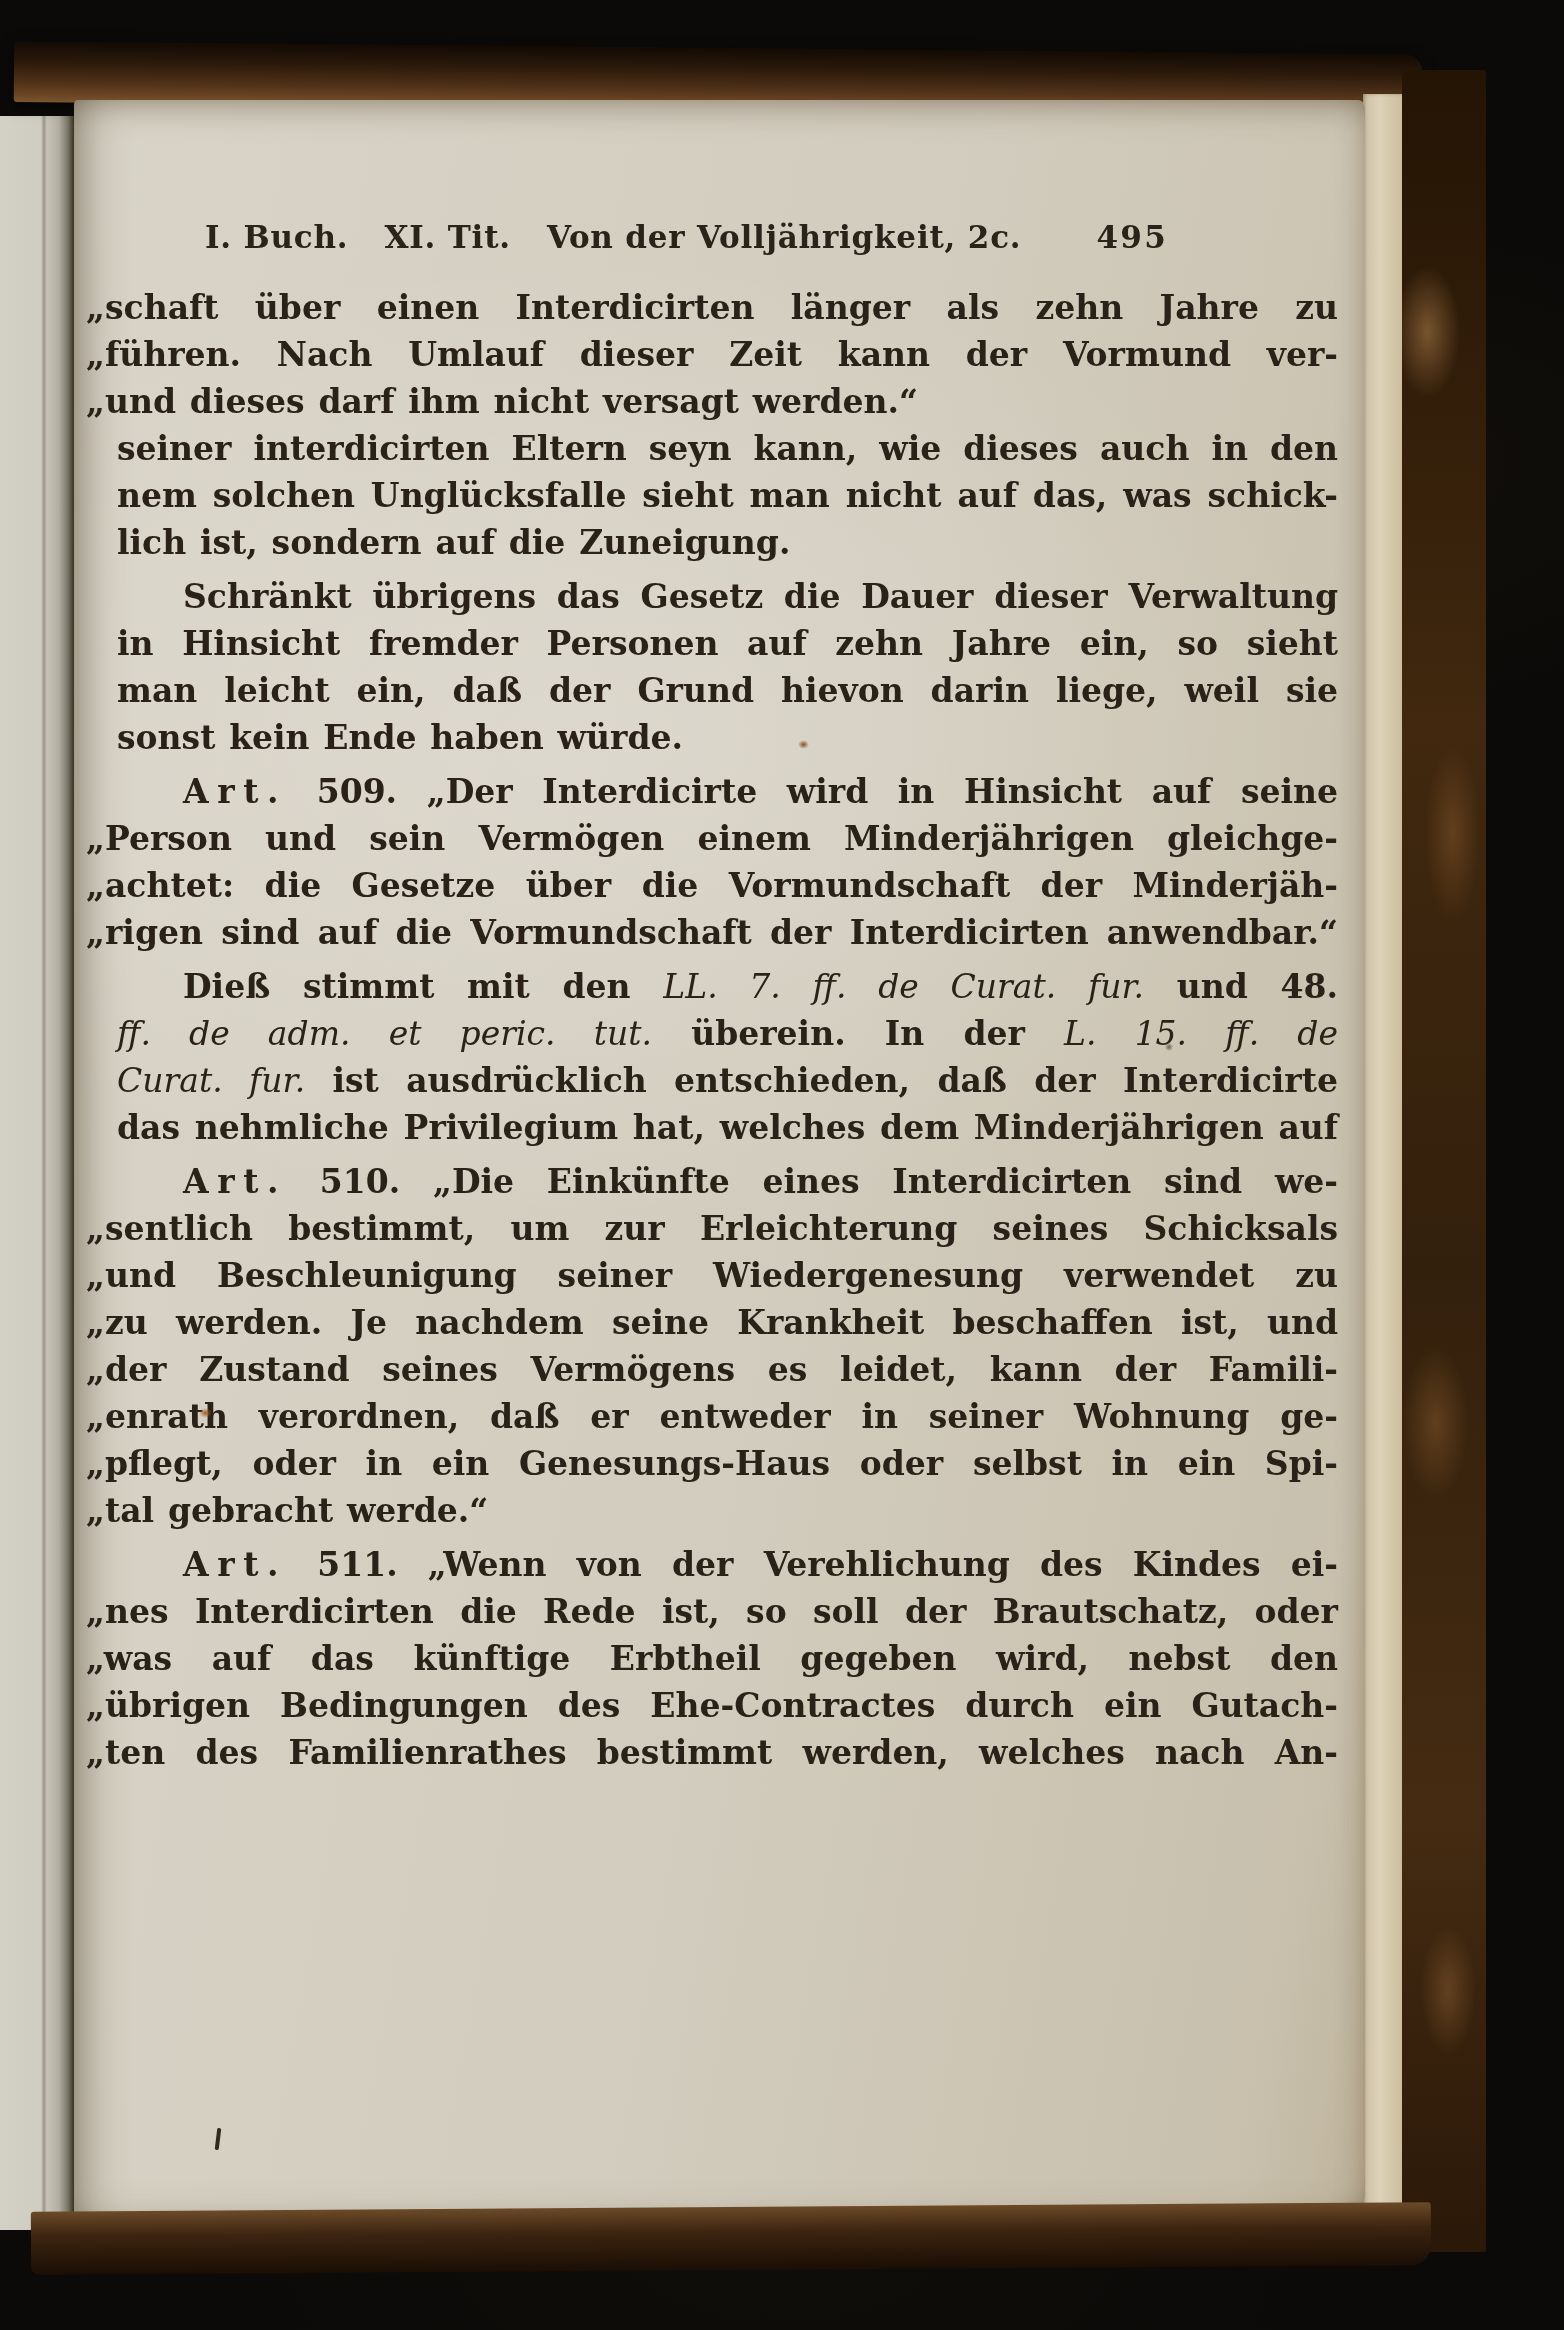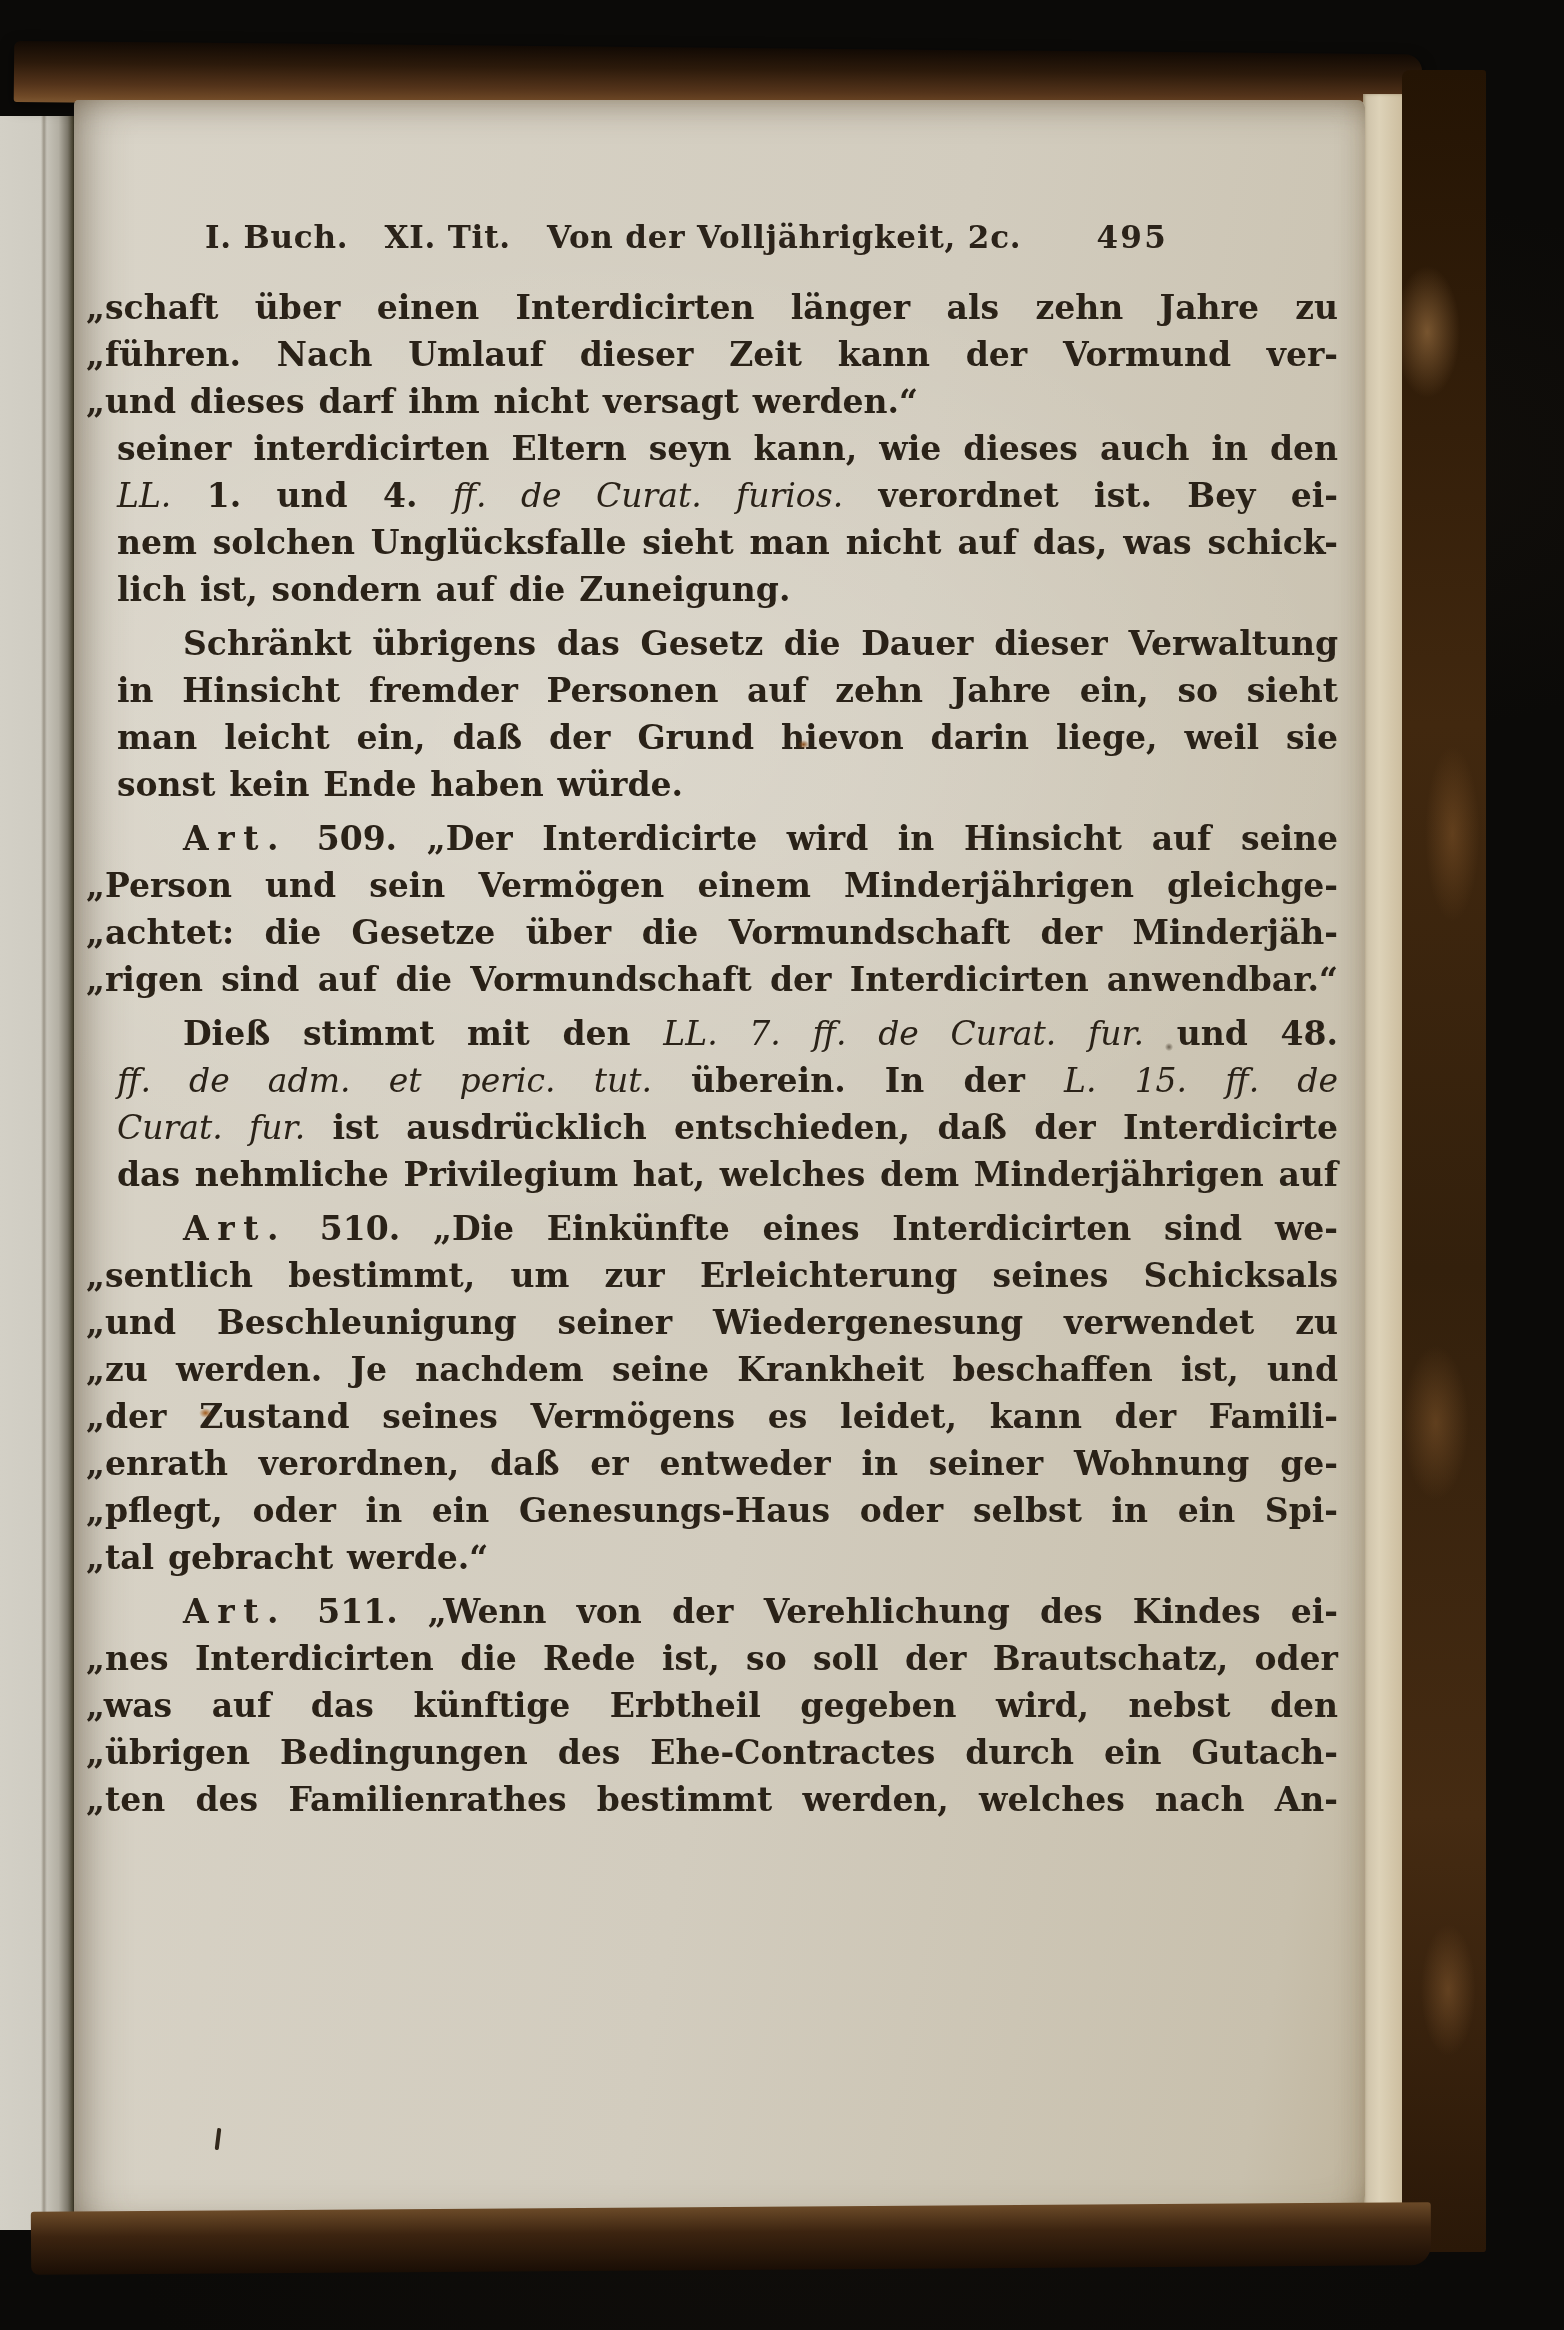--- a/index.html
+++ b/index.html
@@ -106,21 +106,20 @@
       <span>XI. Tit.</span>
       <span class="hsep"></span>
       <span>Von der Volljährigkeit, 2c.</span>
       <span class="pgnum">495</span>
     </div>
     <div id="body-text">
         <div class="bl hang"><span>„schaft über einen Interdicirten länger als zehn Jahre zu</span></div>
         <div class="bl hang"><span>„führen.  Nach Umlauf dieser Zeit kann der Vormund ver-</span></div>
         <div class="bl left hang"><span>„und dieses darf ihm nicht versagt werden.“</span></div>
         <div class="bl"><span>seiner interdicirten Eltern seyn kann, wie dieses auch in den</span></div>
-        <div class="bl"><span class="lat">LL.</span><span> 1. und 4. </span><span class="lat">ff. de Curat. furios.</span><span> verordnet ist.  Bey ei-</span></div>
         <div class="bl"><span>nem solchen Unglücksfalle sieht man nicht auf das, was schick-</span></div>
         <div class="bl left"><span>lich ist, sondern auf die Zuneigung.</span></div>
         <div class="bl ind para"><span>Schränkt übrigens das Gesetz die Dauer dieser Verwaltung</span></div>
         <div class="bl"><span>in Hinsicht fremder Personen auf zehn Jahre ein, so sieht</span></div>
         <div class="bl"><span>man leicht ein, daß der Grund hievon darin liege, weil sie</span></div>
         <div class="bl left"><span>sonst kein Ende haben würde.</span></div>
         <div class="bl ind para"><span class="sp">Art.</span><span> 509.  „Der Interdicirte wird in Hinsicht auf seine</span></div>
         <div class="bl hang"><span>„Person und sein Vermögen einem Minderjährigen gleichge-</span></div>
         <div class="bl hang"><span>„achtet: die Gesetze über die Vormundschaft der Minderjäh-</span></div>
         <div class="bl hang"><span>„rigen sind auf die Vormundschaft der Interdicirten anwendbar.“</span></div>

